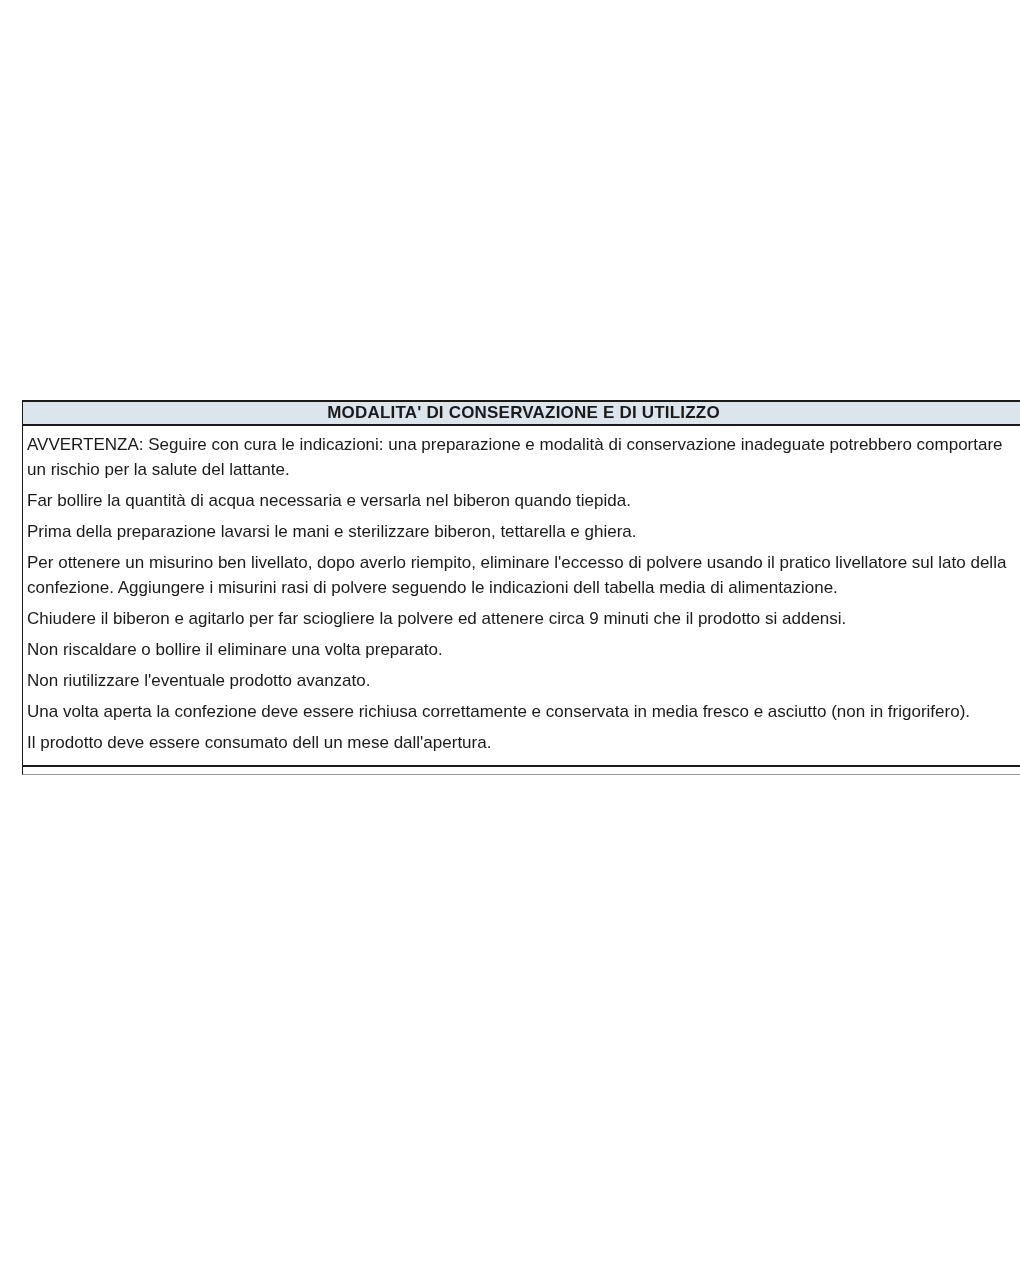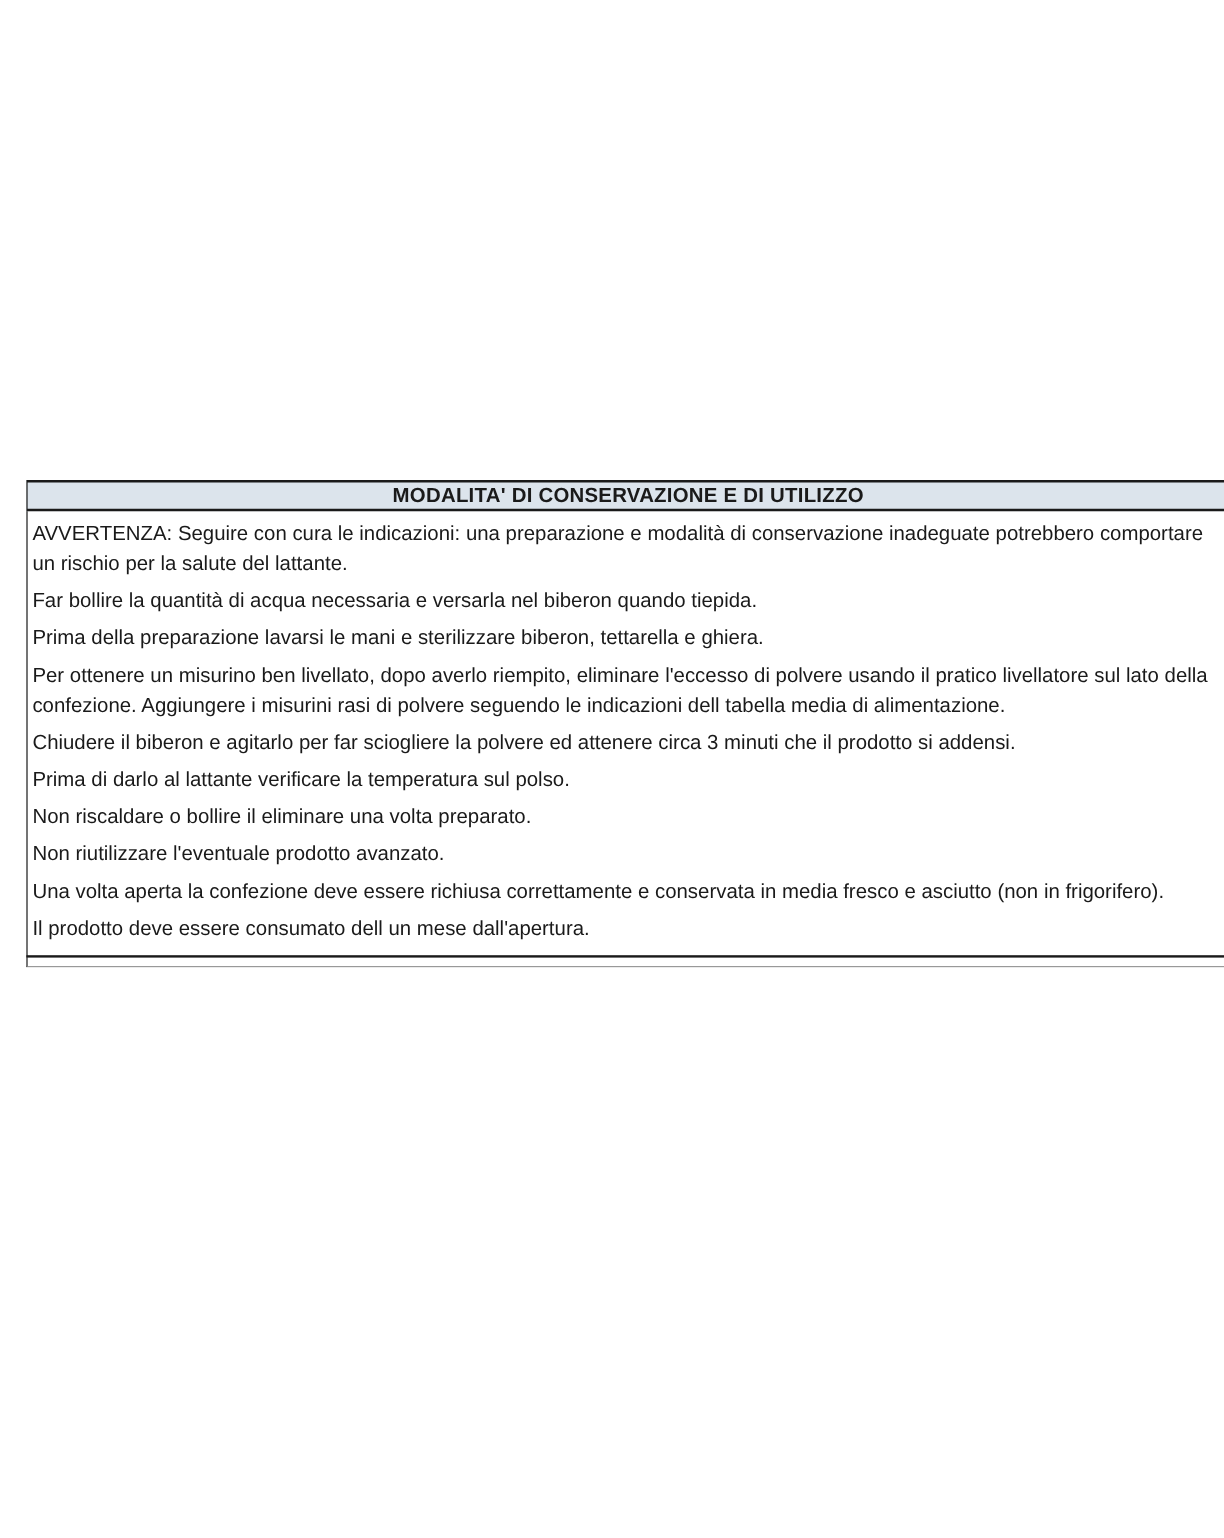--- a/index.html
+++ b/index.html
@@ -62,21 +62,20 @@
 </head>
 <body>
 
 <div class="doc-table">
   <div class="doc-table-header">MODALITA' DI CONSERVAZIONE E DI UTILIZZO</div>
   <div class="doc-table-body">
     <p>AVVERTENZA: Seguire con cura le indicazioni: una preparazione e modalità di conservazione inadeguate potrebbero comportare un rischio per la salute del lattante.</p>
     <p>Far bollire la quantità di acqua necessaria e versarla nel biberon quando tiepida.</p>
     <p>Prima della preparazione lavarsi le mani e sterilizzare biberon, tettarella e ghiera.</p>
     <p>Per ottenere un misurino ben livellato, dopo averlo riempito, eliminare l'eccesso di polvere usando il pratico livellatore sul lato della confezione. Aggiungere i misurini rasi di polvere seguendo le indicazioni dell tabella media di alimentazione.</p>
-    <p>Chiudere il biberon e agitarlo per far sciogliere la polvere ed attenere circa 3 minuti che il prodotto si addensi.</p>
-    <p>Prima di darlo al lattante verificare la temperatura sul polso.</p>
+    <p>Chiudere il biberon e agitarlo per far sciogliere la polvere ed attenere circa 9 minuti che il prodotto si addensi.</p>
     <p>Non riscaldare o bollire il eliminare una volta preparato.</p>
     <p>Non riutilizzare l'eventuale prodotto avanzato.</p>
     <p>Una volta aperta la confezione deve essere richiusa correttamente e conservata in media fresco e asciutto (non in frigorifero).</p>
     <p>Il prodotto deve essere consumato dell un mese dall'apertura.</p>
   </div>
   <div class="doc-table-stub"></div>
 </div>
 
 </body></html>

